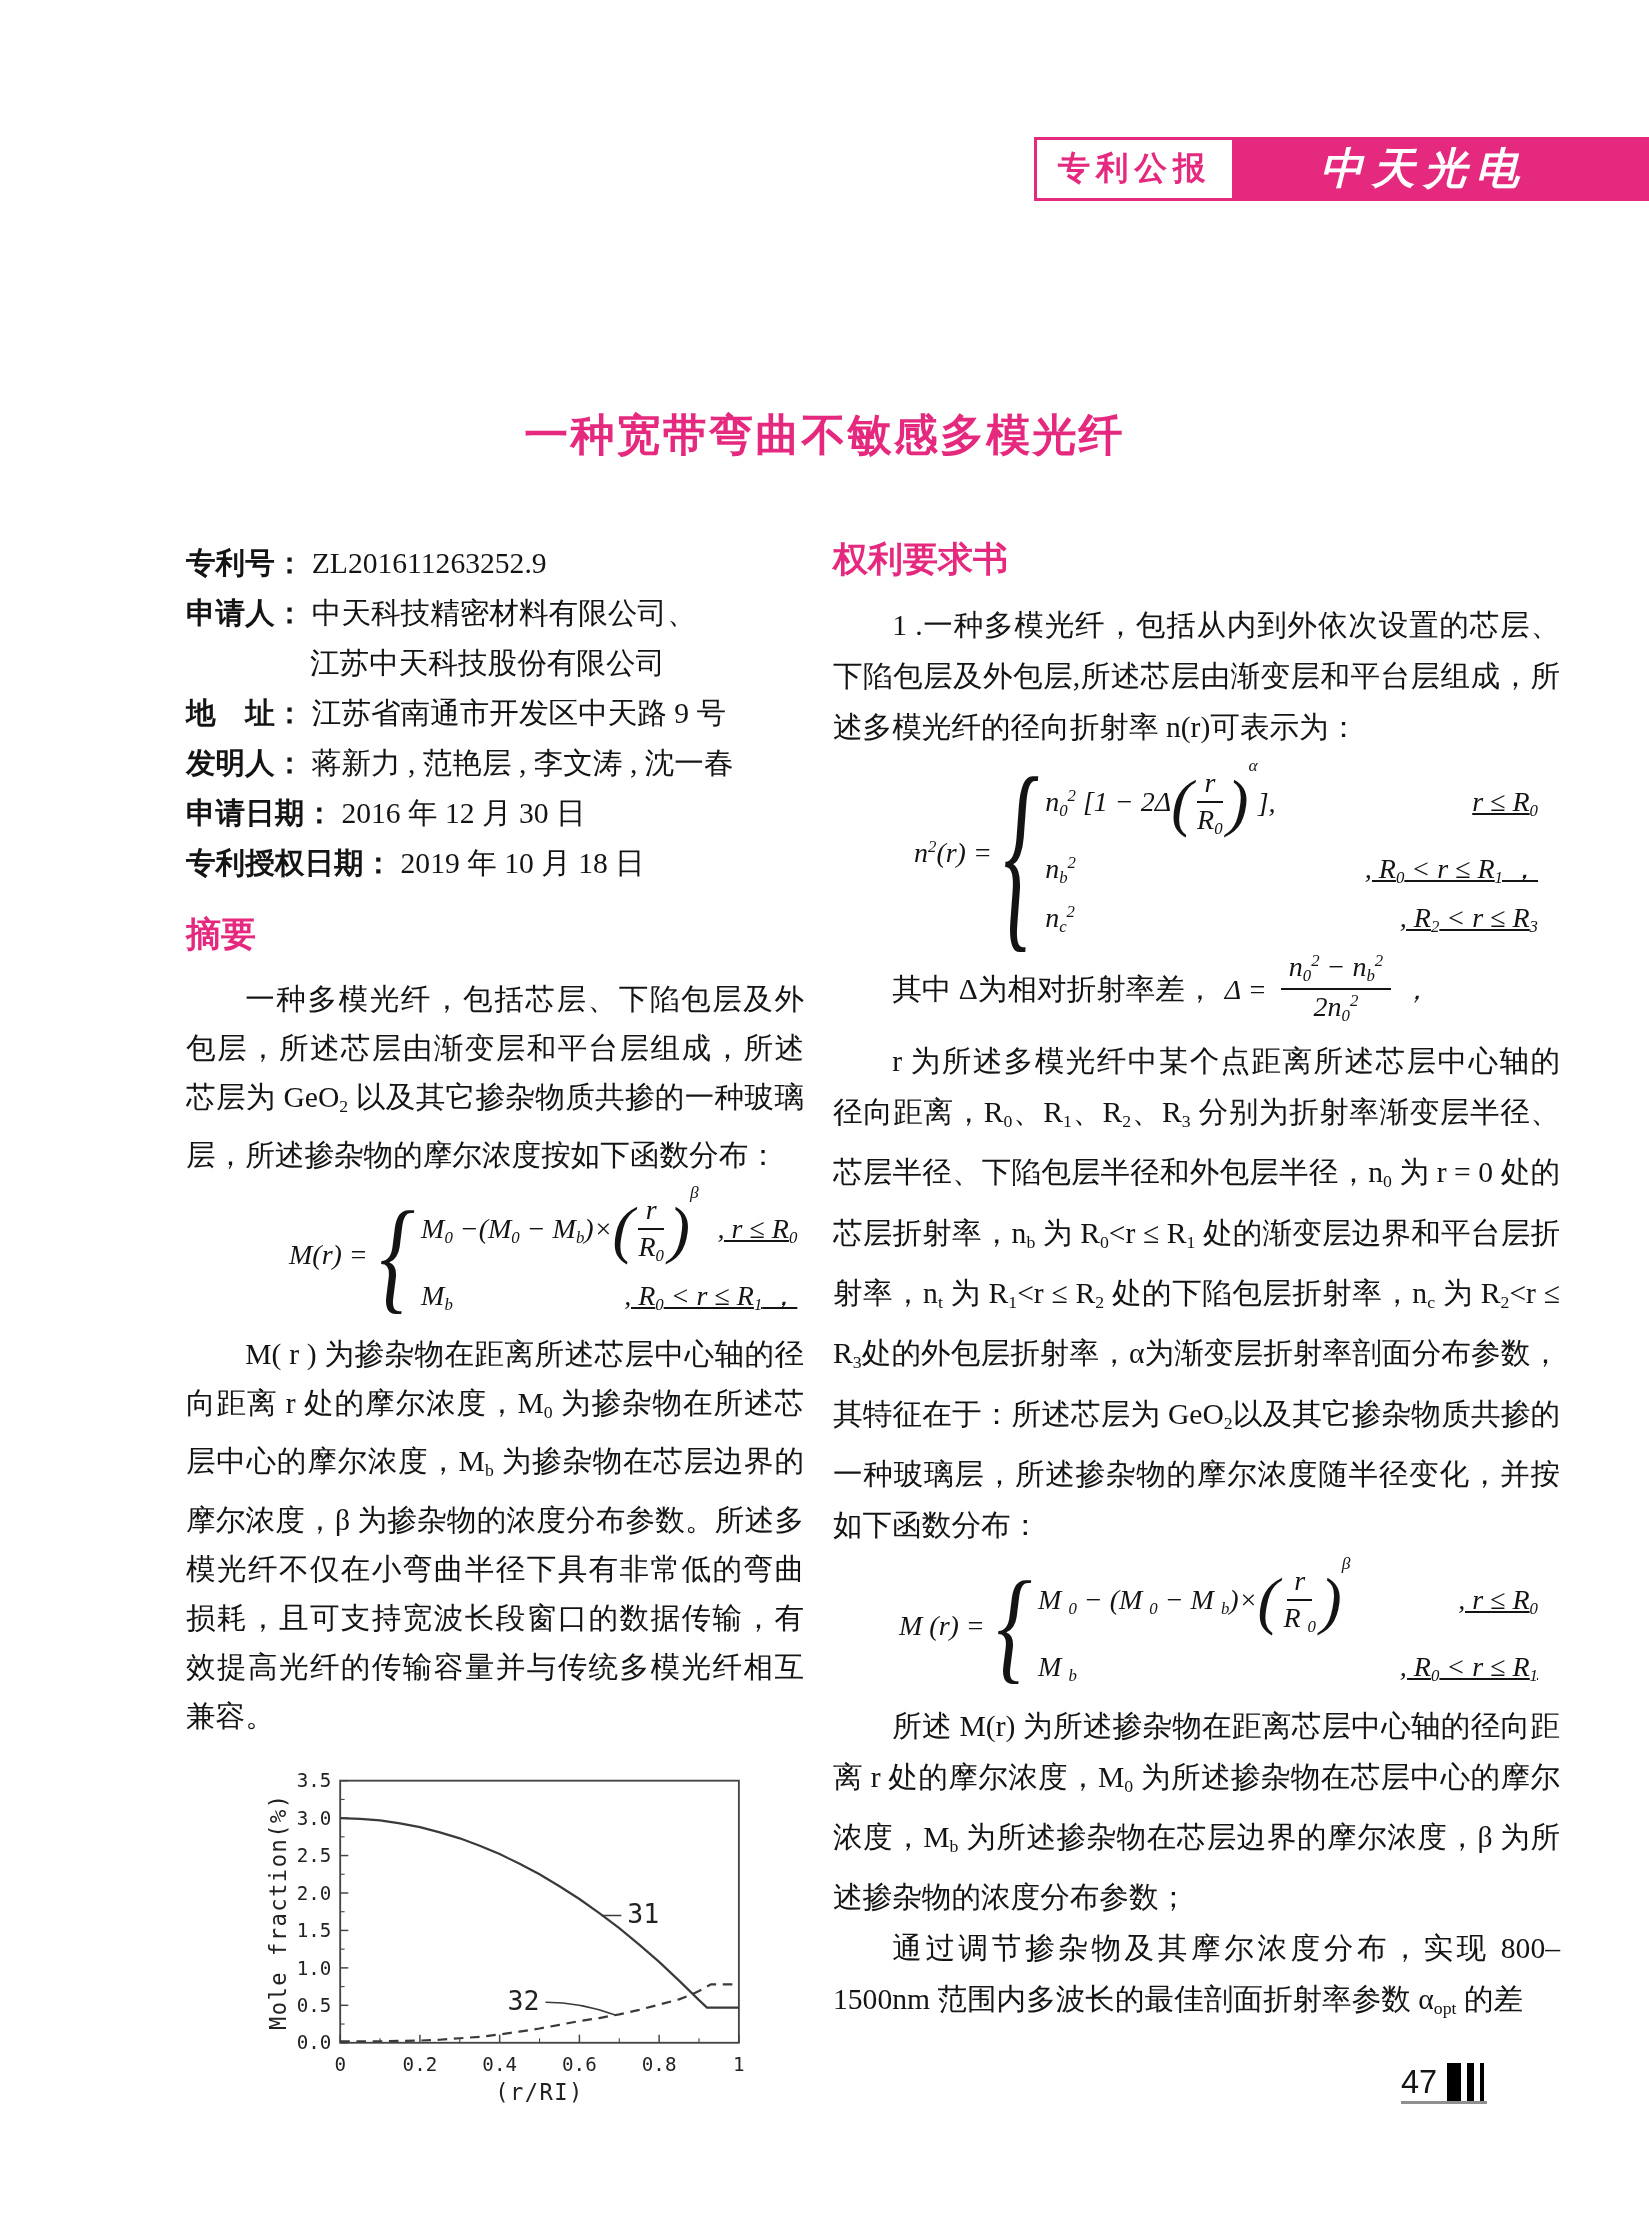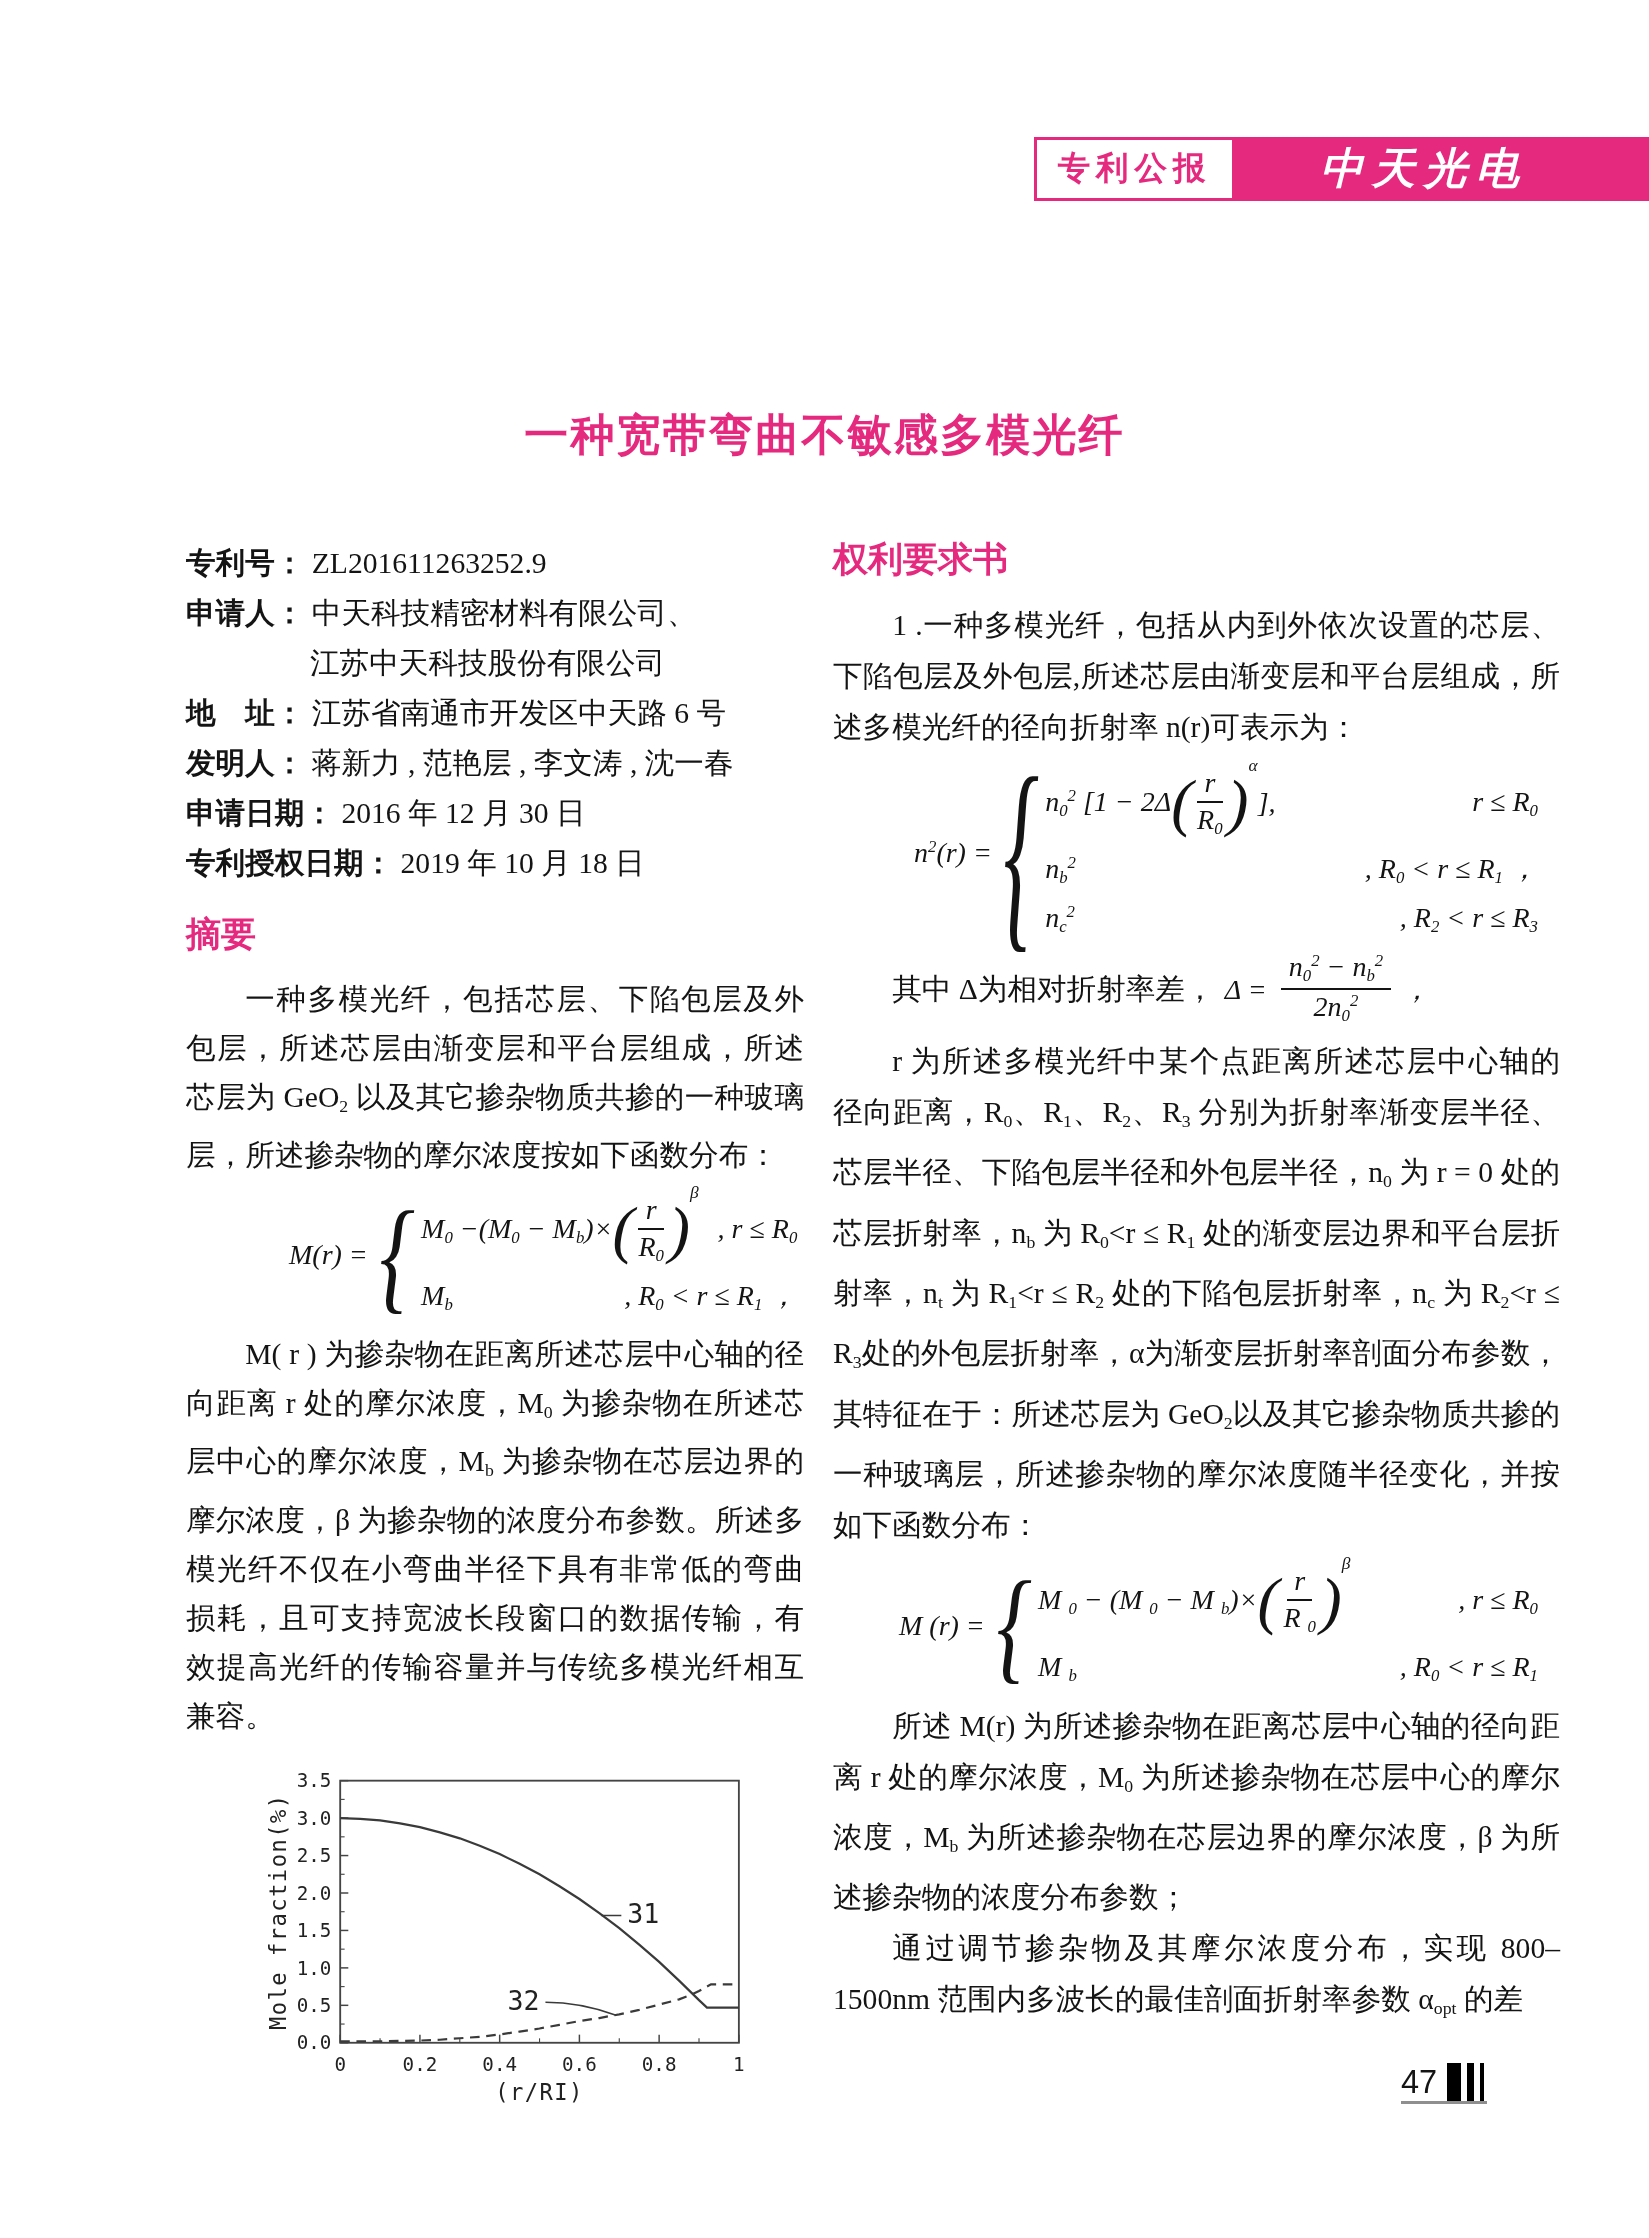--- a/index.html
+++ b/index.html
@@ -37,21 +37,21 @@
   
   .formula{display:flex;align-items:center;font-style:italic;font-size:28px;line-height:1.2;
     margin:14.8px 22px 14.8px 81px;}
   .formula.indent-lg{margin-left:103px;}
   .formula.indent-sm{margin-left:66px;}
   .flhs{white-space:nowrap;margin-right:5.9px;}
   .brace{display:inline-block;font-size:111px;font-weight:300;line-height:111px;transform-origin:center;margin:0 1.5px;}
   .fcases{display:flex;flex-direction:column;flex:1;row-gap:13.3px;}
   .fcase{display:flex;align-items:center;justify-content:space-between;}
   .fexpr{display:inline-flex;align-items:center;white-space:nowrap;}
-  .fcond{white-space:nowrap;margin-left:19px;}
+  .fcond{white-space:nowrap;margin-left:19px;text-decoration:underline;}
   .frac{display:inline-flex;flex-direction:column;align-items:center;line-height:1.1;margin:0 4.4px;}
   .frac .num{border-bottom:2.2px solid currentColor;padding:0 7.4px 2.2px;}
   .frac .den{padding-top:2.2px;}
   .fracwrap{display:inline-flex;align-items:center;}
   .fracwrap .bigparen{font-size:2.3em;font-weight:300;line-height:0;}
   .fracwrap sup.fsup{align-self:flex-start;margin-top:-11.8px;font-size:0.62em;}
   .formula-inline{display:inline-flex;align-items:center;font-style:italic;font-size:28px;margin-left:10.3px;vertical-align:middle;}
   .formula-inline .flhs{margin-right:10.3px;}
   .delta-row{display:flex;align-items:center;margin:10.3px 0;text-indent:0;}
 
@@ -91,21 +91,21 @@
     </div>
     <div class="meta-row">
       <span class="label">申请人：</span>
       <span class="value">中天科技精密材料有限公司、</span>
     </div>
     <div class="meta-row cont">
       <span class="value">江苏中天科技股份有限公司</span>
     </div>
     <div class="meta-row">
       <span class="label">地　址：</span>
-      <span class="value">江苏省南通市开发区中天路 6 号</span>
+      <span class="value">江苏省南通市开发区中天路 9 号</span>
     </div>
     <div class="meta-row">
       <span class="label">发明人：</span>
       <span class="value">蒋新力 , 范艳层 , 李文涛 , 沈一春</span>
     </div>
     <div class="meta-row">
       <span class="label">申请日期：</span>
       <span class="value">2016 年 12 月 30 日</span>
     </div>
     <div class="meta-row">

